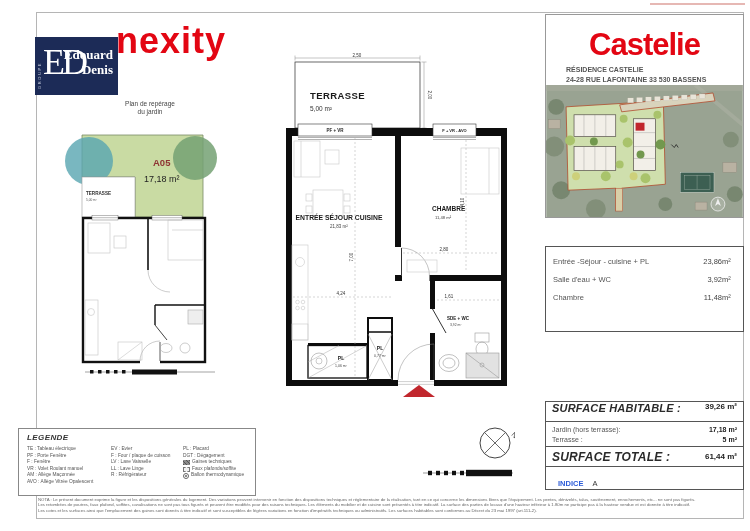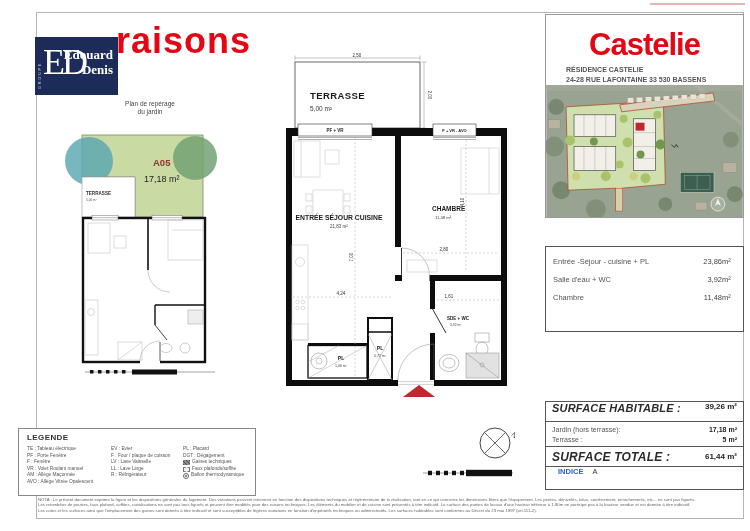--- a/index.html
+++ b/index.html
@@ -41,27 +41,27 @@
   .s-big{font-style:italic;font-weight:bold;font-size:11px;color:#2a2a2a;padding-left:6px;letter-spacing:.2px}
   .s-big2{font-size:12px}
   .s-val{margin-left:auto;padding-right:6px;font-weight:bold;font-size:8px;color:#222}
   .s-mid{height:25px;border-bottom:1px solid #555;padding:2px 6px;display:flex;
     flex-direction:column;justify-content:space-around}
   .s-mini{display:flex;font-size:7px;color:#555}
   .s-mini .v{margin-left:auto;color:#222;font-weight:bold}
   .s-row3{height:20px;display:flex;align-items:center;border-bottom:1px solid #555}
   .s-row4{height:21px;display:flex}
   .s-cell-l{flex:0 0 92px;border-right:1px solid #555;display:flex;align-items:center;padding-left:6px}
-  .s-cell-r{flex:1;display:flex;align-items:flex-start;padding-left:12px}
+  .s-cell-r{flex:1;display:flex;align-items:flex-end;padding-left:12px}
   .blue{color:#2b5bd7;font-weight:bold;font-size:7.5px;margin-right:9px}
   .s-sm{font-size:7.5px;color:#333}
   
   .legend-box{left:18px;top:428px;width:238px;height:68px;border:1px solid #888;background:#fff}
   .legend-title{position:absolute;left:8px;top:4px;font-size:8px;font-weight:bold;
-    color:#333;letter-spacing:.4px}
+    font-style:italic;color:#333;letter-spacing:.4px}
   .lcol{position:absolute;top:17px;font-size:4.8px;line-height:6.6px;color:#555;white-space:nowrap}
   .lcol1{left:8px}.lcol2{left:92px}.lcol3{left:164px}
   .sym-row{display:flex;align-items:center;height:6.6px}
   .sym{display:inline-block;margin-right:2px}
   .sym-gaines{width:7px;height:5px;background:repeating-linear-gradient(45deg,#555 0 1px,#8a8a8a 1px 2.5px)}
   .sym-faux{width:7px;height:5px;border:1px dashed #777;background:#f2f2f2}
   .sym-ballon{width:6px;height:6px;border:1px solid #666;border-radius:50%;
     display:flex;align-items:center;justify-content:center}
   .sym-ballon i{width:2px;height:2px;background:#666;border-radius:50%}
   
@@ -76,21 +76,21 @@
 <div class="abs red-sliver"></div>
 
 <div class="abs ed-box">
   <div class="ed-groupe">GROUPE</div>
   <div class="ed-mono">ED</div>
   <div class="ed-name">
     <div>Edouard</div>
     <div>Denis</div>
   </div>
 </div>
-<div class="abs nexity">raisons</div>
+<div class="abs nexity">nexity</div>
 
 <div class="abs jardin-title">
   <div>Plan de repérage</div>
   <div>du jardin</div>
 </div>
 
 <svg class="abs" style="left:60px;top:120px" width="185" height="265" viewBox="0 0 185 265">
   <path d="M22,15 L143,15 L143,97 L75,97 L75,57 L22,57 Z" fill="#c9dba3" stroke="#7a8a66" stroke-width="0.8"></path>
   <circle cx="29" cy="41" r="24" fill="#57a5b0" opacity="0.8"></circle>
   <circle cx="135" cy="38" r="22" fill="#74a173" opacity="0.85"></circle>

